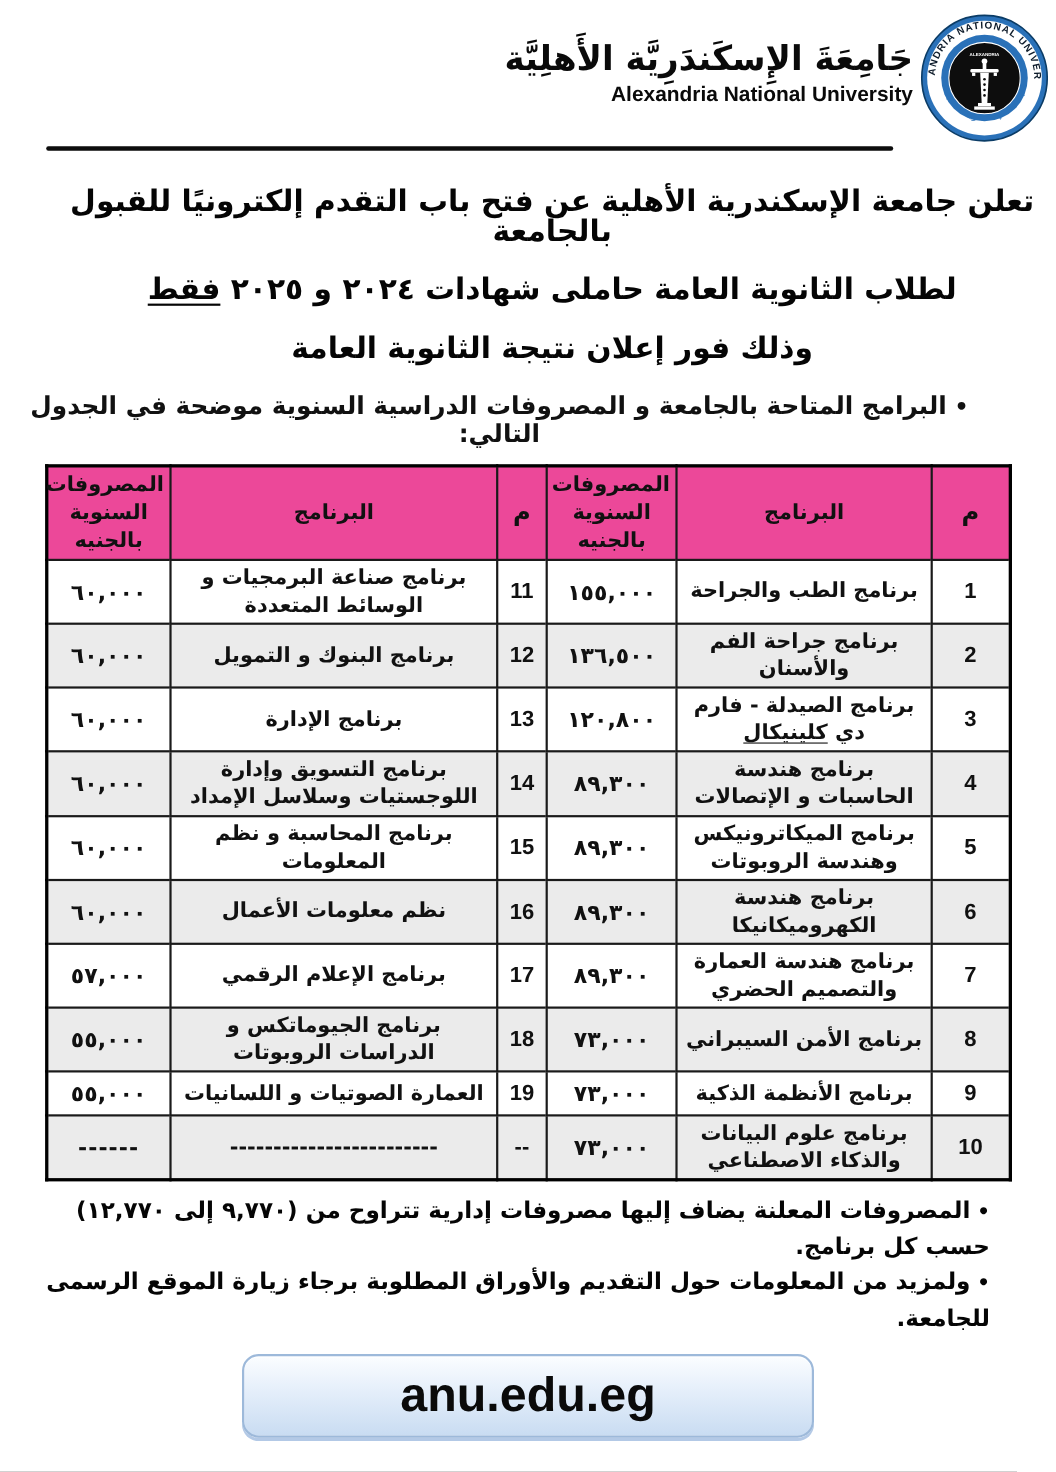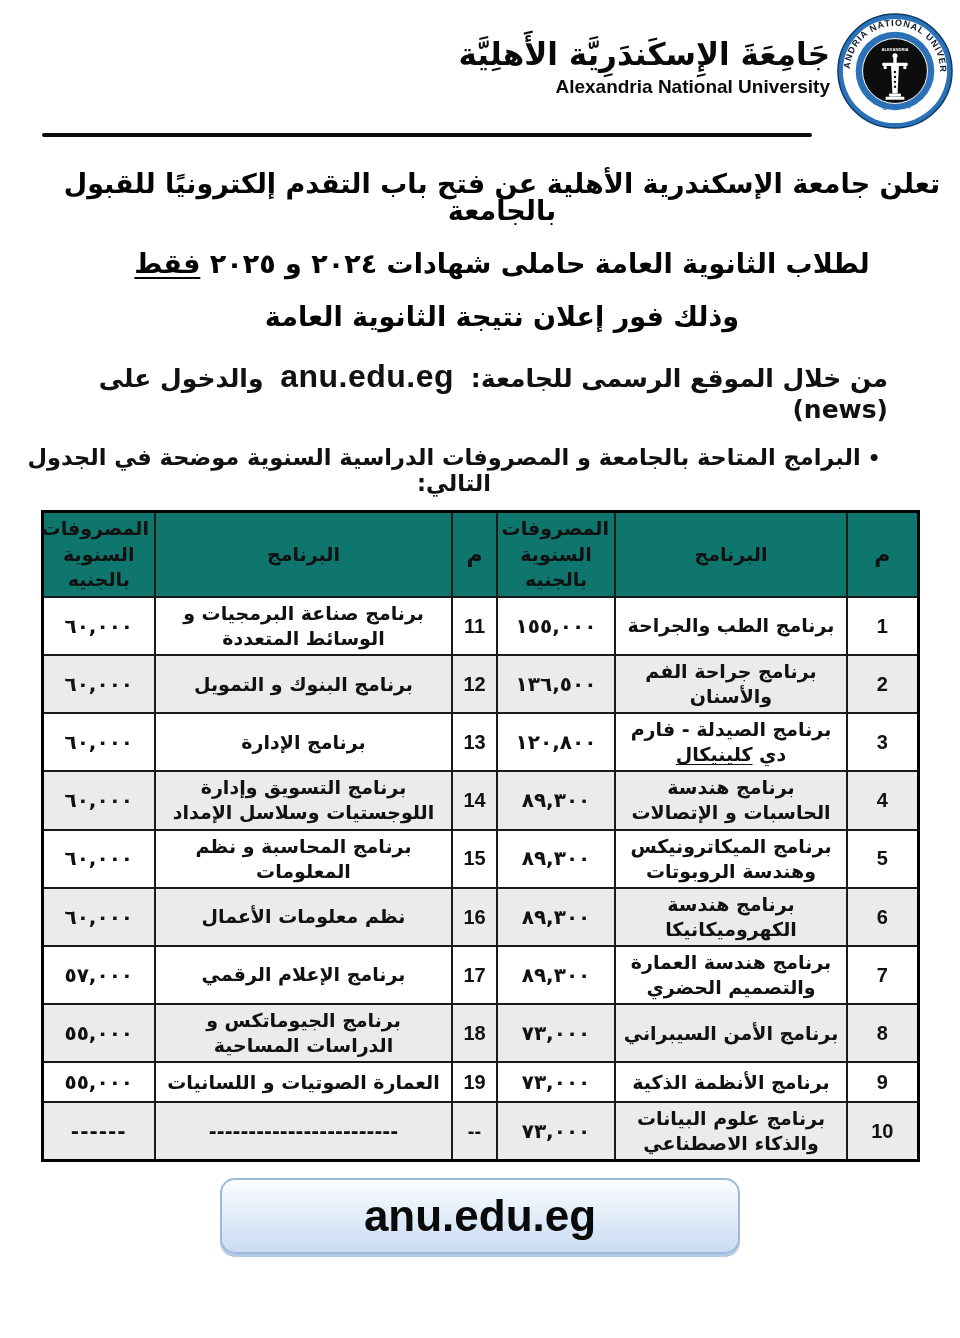--- a/index.html
+++ b/index.html
@@ -43,21 +43,21 @@
     border-collapse:collapse;
     border:3px solid #000;
     table-layout:fixed;
   }
   table.programs td,table.programs th{
     border:2px solid #1a1a1a;
     text-align:center;vertical-align:middle;
     font-weight:700;
     padding:3px 5px;
   }
-  table.programs th{font-size:19px;line-height:1.35;height:80px;background:#0f766e;}
+  table.programs th{font-size:19px;line-height:1.35;height:80px;background:#ec4899;}
   table.programs th.mcol{font-size:22px;}
   table.programs td{font-size:19px;line-height:1.32;height:40px;}
   table.programs td.num{font-family:"Liberation Sans","DejaVu Sans",sans-serif;font-size:20px;}
   table.programs td.fees{font-size:20px;letter-spacing:1px;}
   table.programs tr.shaded td{background:var(--row-shade);}
   table.programs u{text-underline-offset:3px;}
   
   .notes{direction:rtl;text-align:right;padding:10px 60px 0 40px;}
   .note{font-size:21px;font-weight:700;line-height:1.55;color:#050505;}
   .note::before{content:"•  ";font-size:18px;}
@@ -121,25 +121,20 @@
     </div>
     <div class="hdr-rule"></div>
   </div>
 
   <div class="announce">
     <div class="line">تعلن جامعة الإسكندرية الأهلية عن فتح باب التقدم إلكترونيًا للقبول بالجامعة</div>
     <div class="line">لطلاب الثانوية العامة حاملى شهادات ٢٠٢٤ و ٢٠٢٥ <u>فقط</u></div>
     <div class="line">وذلك فور إعلان نتيجة الثانوية العامة</div>
   </div>
 
-  <div class="site-line">
-    <span>من خلال الموقع الرسمى للجامعة:</span>
-    <span class="site" dir="ltr">anu.edu.eg</span>
-    <span>والدخول على (news)</span>
-  </div>
 
   <div class="intro-line">البرامج المتاحة بالجامعة و المصروفات الدراسية السنوية موضحة في الجدول التالي:</div>
 
   <table class="programs">
     <colgroup>
       <col style="width:71px">
         <col style="width:232px">
         <col style="width:118px">
       <col style="width:45px">
         <col style="width:297px">
@@ -210,21 +205,21 @@
           <td class="fees">٨٩,٣٠٠</td>
           <td class="num">17</td>
           <td class="prog">برنامج الإعلام الرقمي</td>
           <td class="fees">٥٧,٠٠٠</td>
         </tr>
         <tr class="shaded">
           <td class="num">8</td>
           <td class="prog">برنامج الأمن السيبراني</td>
           <td class="fees">٧٣,٠٠٠</td>
           <td class="num">18</td>
-          <td class="prog">برنامج الجيوماتكس و الدراسات المساحية</td>
+          <td class="prog">برنامج الجيوماتكس و الدراسات الروبوتات</td>
           <td class="fees">٥٥,٠٠٠</td>
         </tr>
         <tr>
           <td class="num">9</td>
           <td class="prog">برنامج الأنظمة الذكية</td>
           <td class="fees">٧٣,٠٠٠</td>
           <td class="num">19</td>
           <td class="prog">العمارة الصوتيات و اللسانيات</td>
           <td class="fees">٥٥,٠٠٠</td>
         </tr>
@@ -232,18 +227,22 @@
           <td class="num">10</td>
           <td class="prog">برنامج علوم البيانات والذكاء الاصطناعي</td>
           <td class="fees">٧٣,٠٠٠</td>
           <td class="num">--</td>
           <td class="prog">------------------------</td>
           <td class="fees">------</td>
         </tr>
       </tbody>
   </table>
 
+  <div class="notes">
+    <div class="note">المصروفات المعلنة يضاف إليها  مصروفات إدارية تتراوح من (٩,٧٧٠ إلى ١٢,٧٧٠) حسب كل برنامج.</div>
+    <div class="note">ولمزيد من المعلومات حول التقديم والأوراق المطلوبة برجاء زيارة الموقع الرسمى للجامعة.</div>
+  </div>
 
   <div class="btn-row">
     <div class="anu-btn">anu.edu.eg</div>
   </div>
 
 </div>
 
 </body></html>

